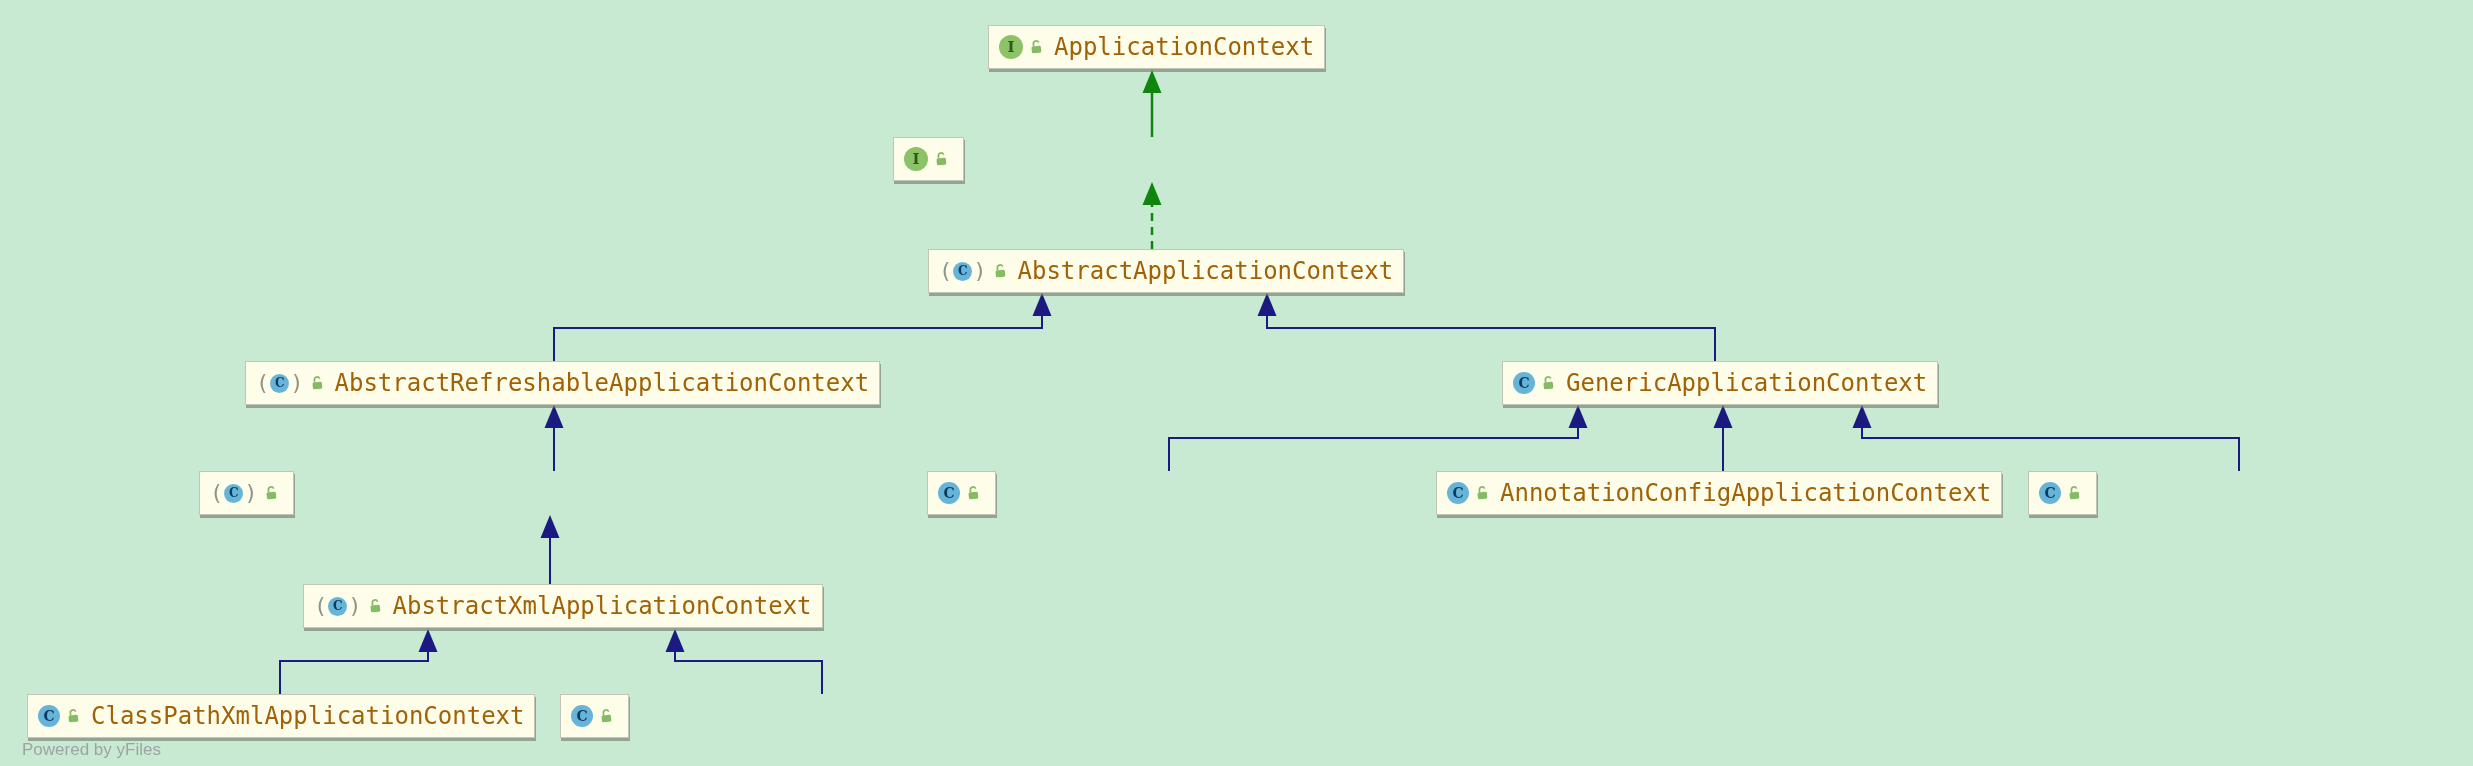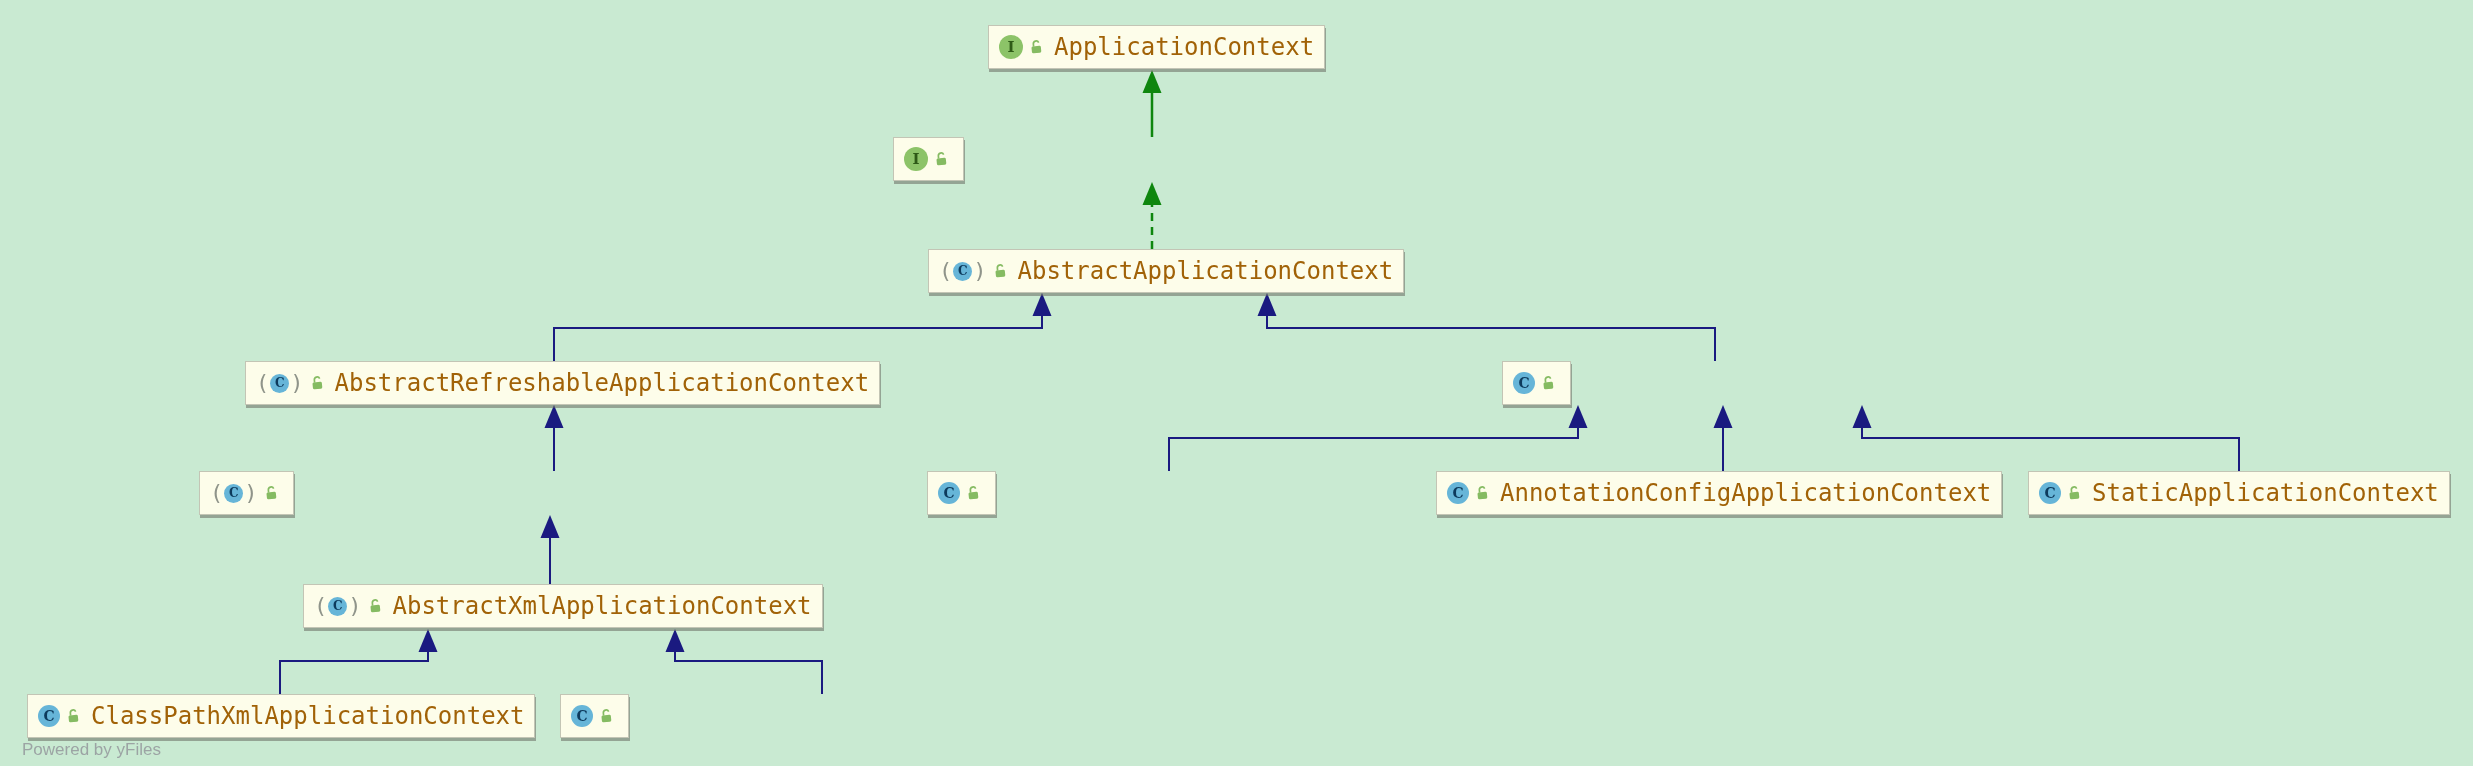--- a/index.html
+++ b/index.html
@@ -153,20 +153,21 @@
   </div>
 
   <div class="node" style="left:1502px;top:361px;">
     <span class="ic ic-c">C</span>
     <span class="lock-icon">
       <svg width="15" height="16" viewBox="0 0 16 16">
           <path d="M5 7.2 V4.6 a3 3 0 0 1 5.8-1.1" fill="none" stroke="#85bb62" stroke-width="1.8"></path>
           <rect x="2.6" y="7" width="10" height="7.4" rx="1.6" fill="#85bb62"></rect>
         </svg>
     </span>
+    <span class="label">GenericApplicationContext</span>
   </div>
 
   <div class="node" style="left:199px;top:471px;">
     <span class="abs">
         <span class="paren">(</span>
         <span class="ic ic-c">C</span>
         <span class="paren">)</span>
       </span>
     <span class="lock-icon">
       <svg width="15" height="16" viewBox="0 0 16 16">
@@ -198,21 +199,20 @@
   </div>
 
   <div class="node" style="left:2028px;top:471px;">
     <span class="ic ic-c">C</span>
     <span class="lock-icon">
       <svg width="15" height="16" viewBox="0 0 16 16">
           <path d="M5 7.2 V4.6 a3 3 0 0 1 5.8-1.1" fill="none" stroke="#85bb62" stroke-width="1.8"></path>
           <rect x="2.6" y="7" width="10" height="7.4" rx="1.6" fill="#85bb62"></rect>
         </svg>
     </span>
-    <span class="label">StaticApplicationContext</span>
   </div>
 
   <div class="node" style="left:303px;top:584px;">
     <span class="abs">
         <span class="paren">(</span>
         <span class="ic ic-c">C</span>
         <span class="paren">)</span>
       </span>
     <span class="lock-icon">
       <svg width="15" height="16" viewBox="0 0 16 16">

